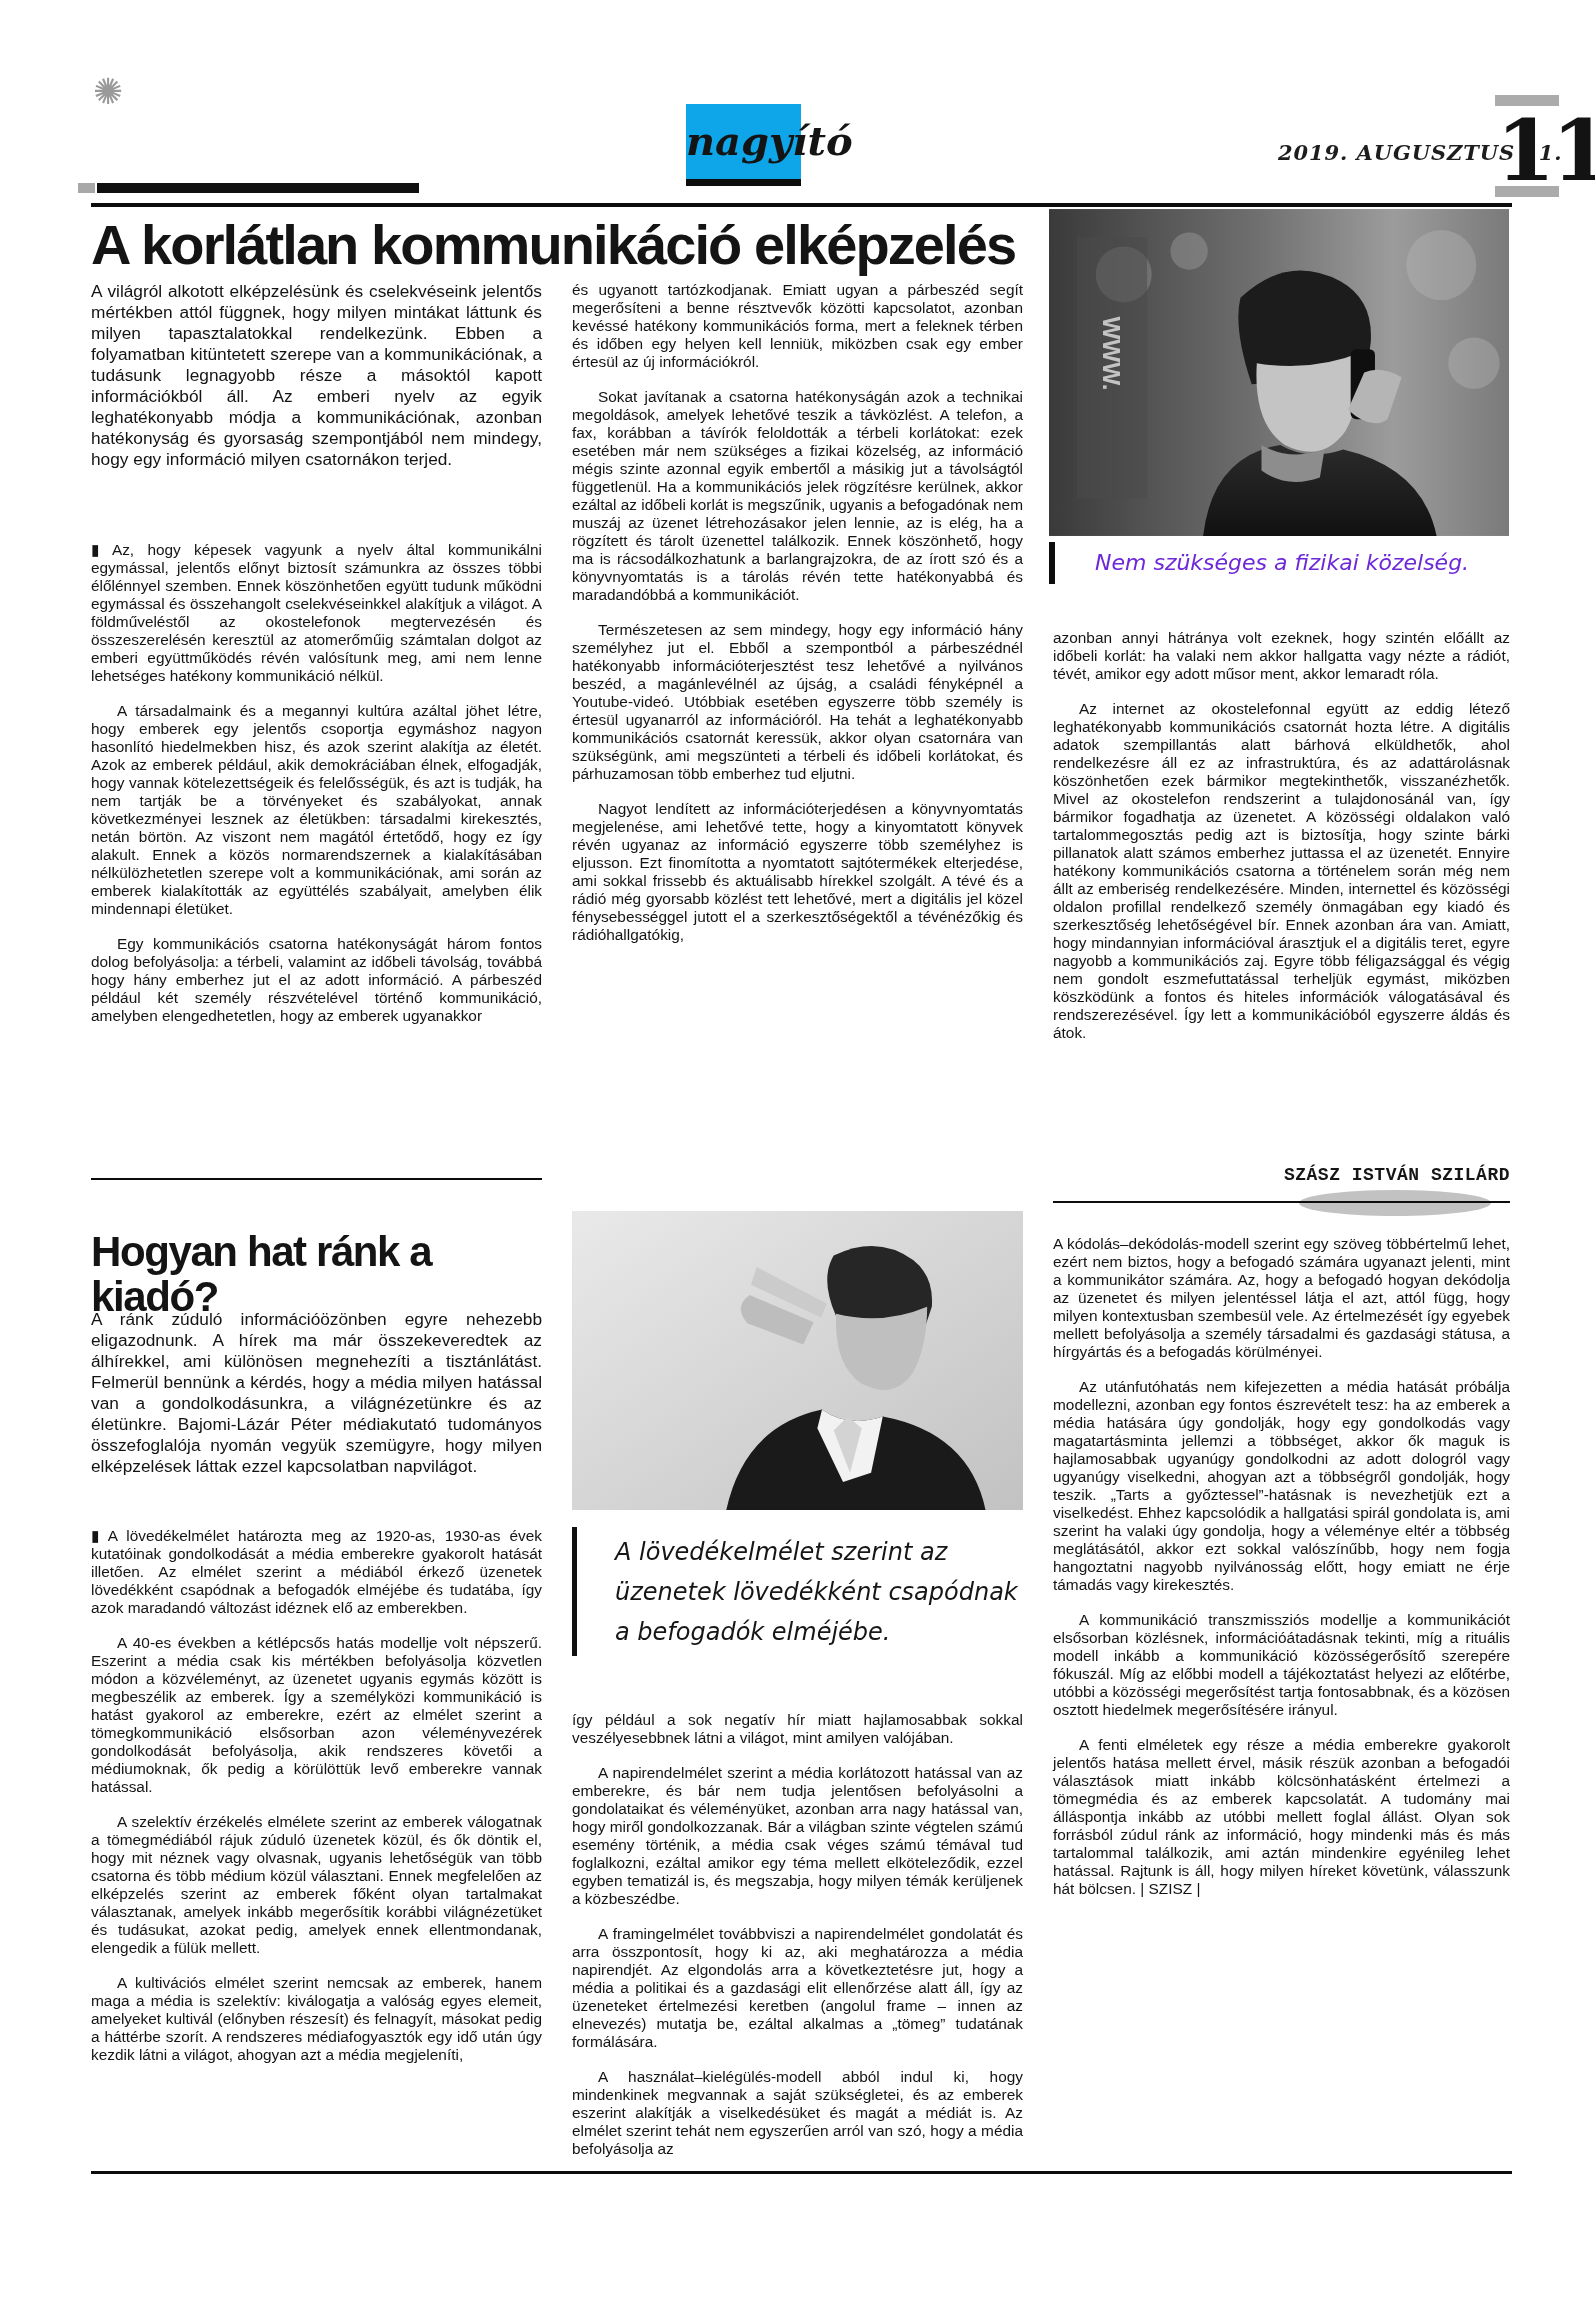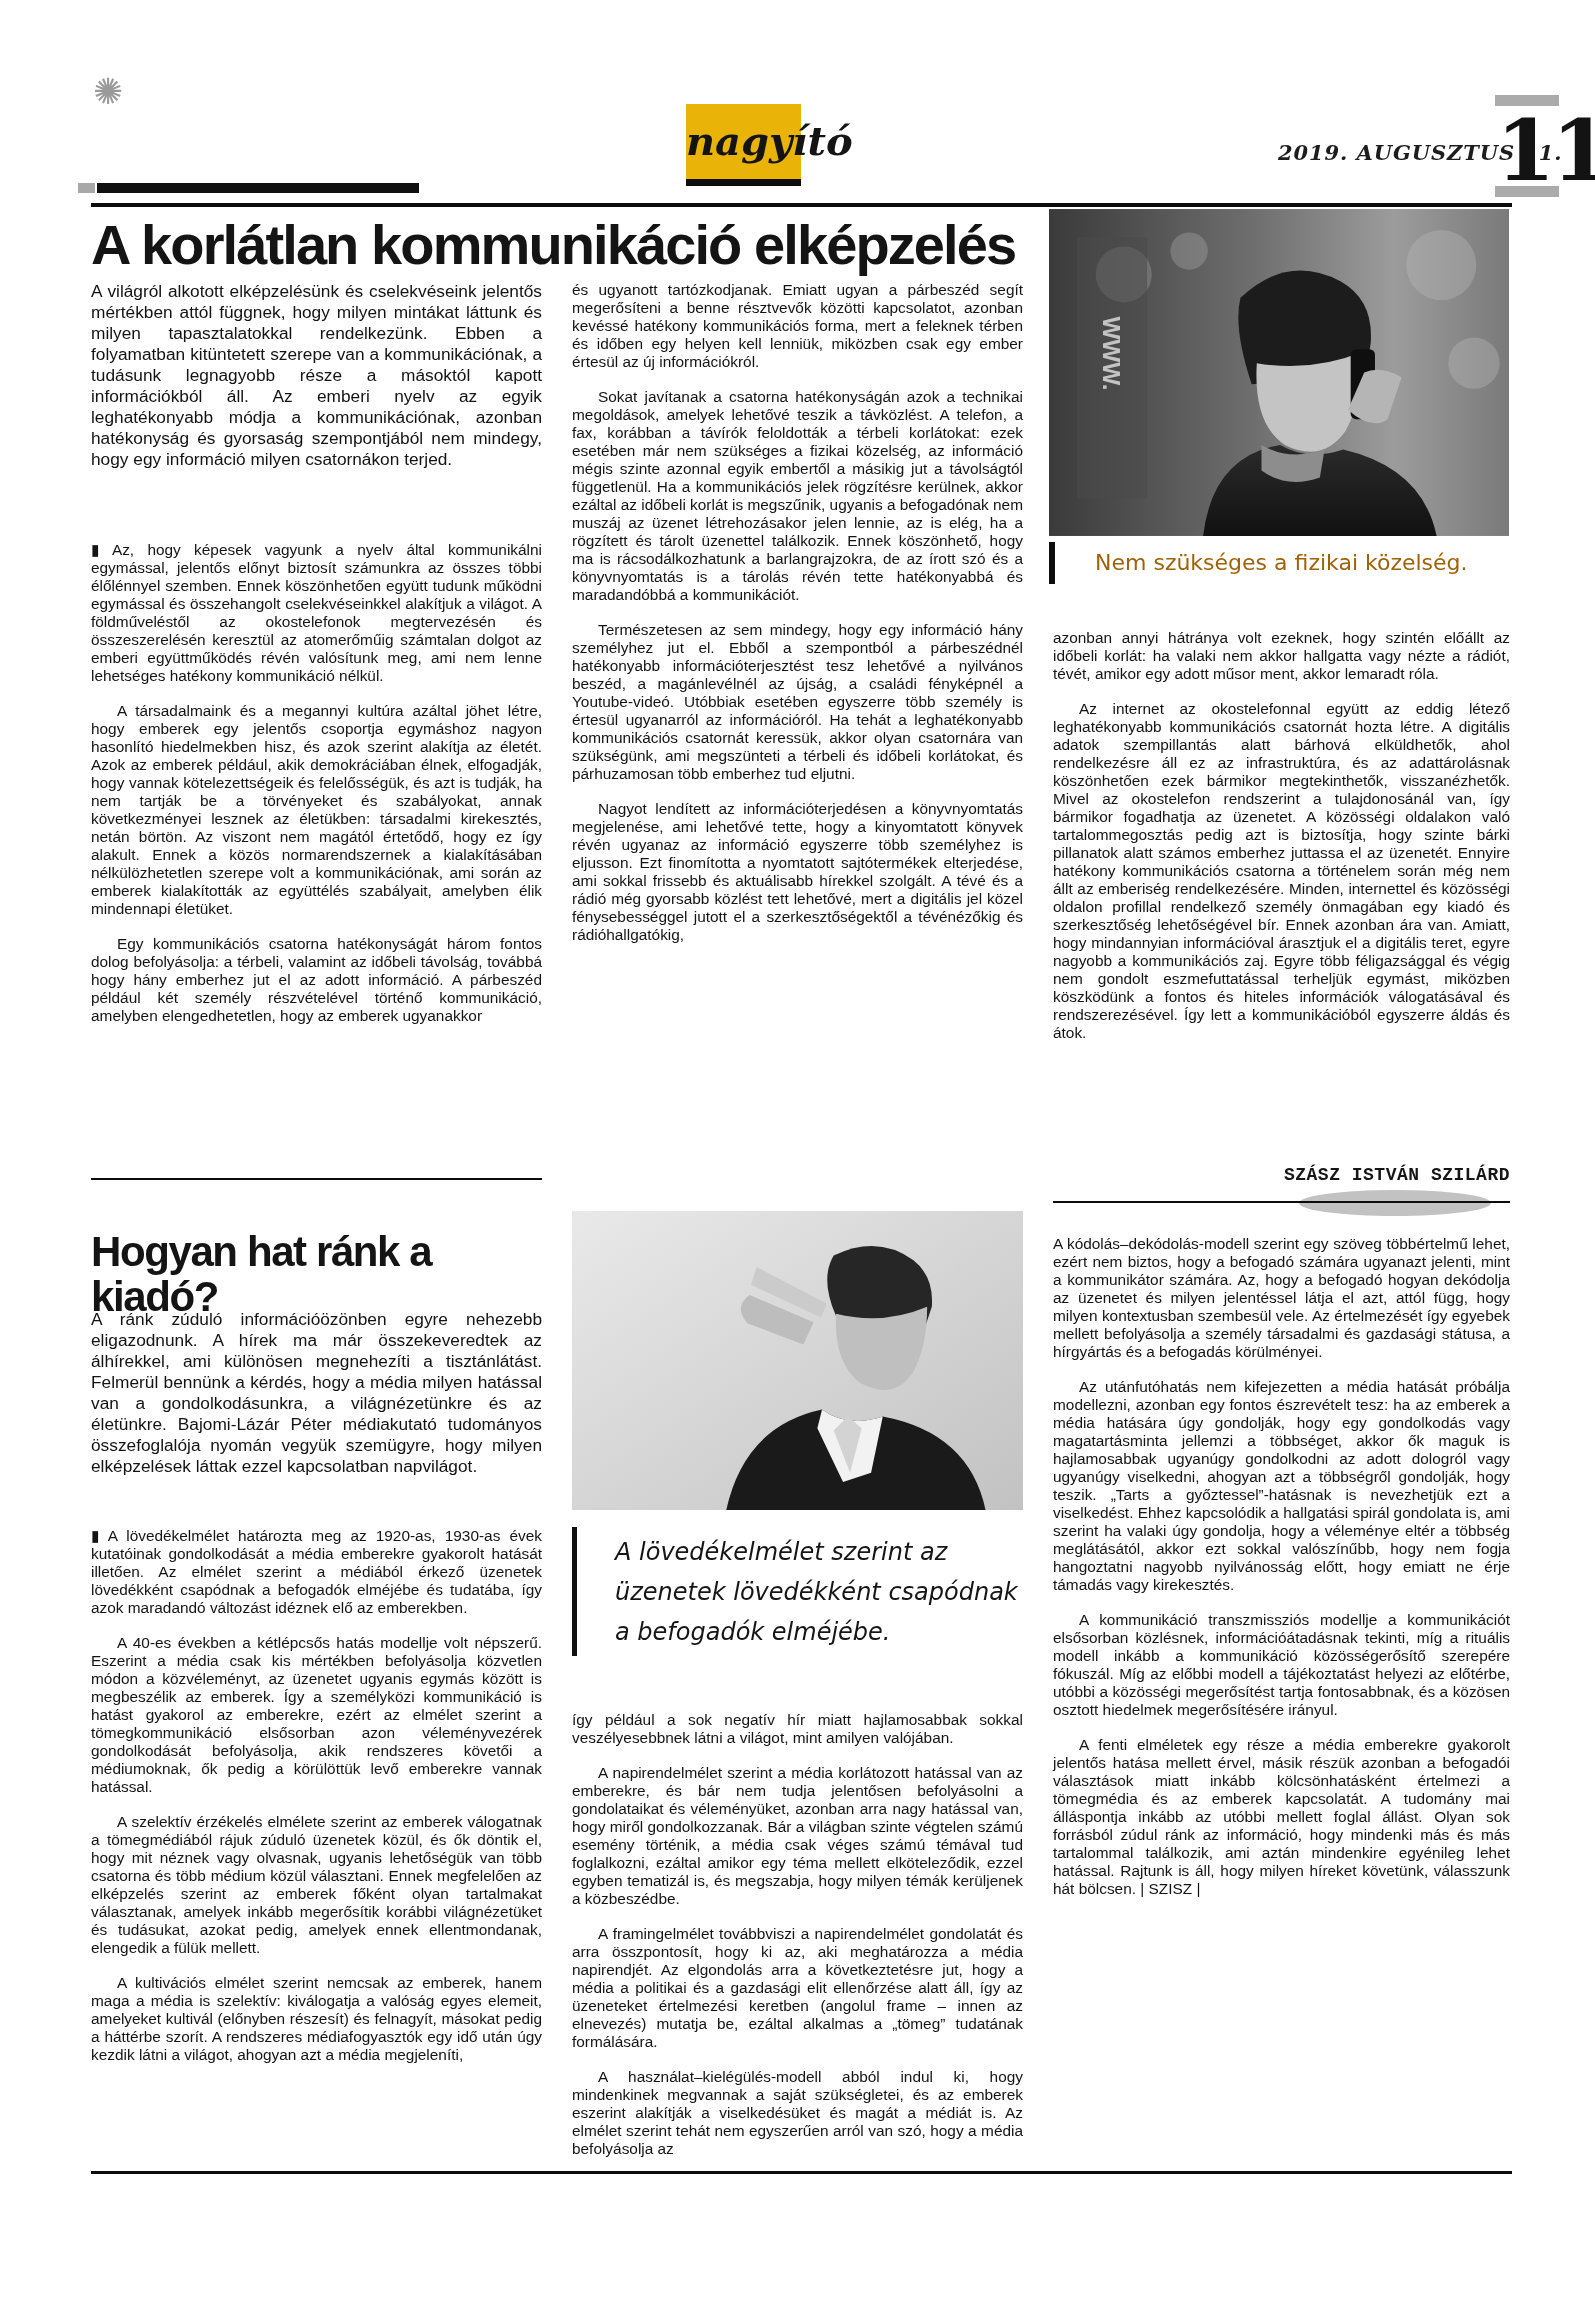--- a/index.html
+++ b/index.html
@@ -6,42 +6,42 @@
   .page{position:relative;width:1595px;height:2319px;background:#ffffff;
         font-family:"Liberation Sans",sans-serif;color:#111;overflow:hidden;}
   .abs{position:absolute;}
 
   
   .masthead{font-family:"DejaVu Serif",serif;font-style:italic;font-size:71px;
             font-weight:500;color:#171717;letter-spacing:-1.9px;}
   .sun-icon{font-size:36px;color:#9a9a9a;}
   .masthead-bar{background:#101010;}
   .masthead-bar-gray{background:#a8a8a8;}
-  .section-box{background:#eab308;border-bottom:7.5px solid #0d0d0d;text-align:center;}
+  .section-box{background:#0ea5e9;border-bottom:7.5px solid #0d0d0d;text-align:center;}
   .section-box span{font-family:"DejaVu Serif",serif;font-style:italic;font-weight:bold;
             font-size:40px;color:#141414;line-height:74px;}
   .edition-date{font-family:"DejaVu Serif",serif;font-weight:bold;font-size:21px;
             letter-spacing:0.9px;color:#1d1d1d;}
   .page-number{font-family:"DejaVu Serif",serif;font-weight:bold;font-size:85px;
             color:#131313;letter-spacing:-3.7px;line-height:79px;}
   .gray-bar{background:#ababab;}
   .rule{background:#0c0c0c;}
 
   
   .headline{font-size:56px;font-weight:bold;letter-spacing:-1.9px;color:#141414;
             margin:0;line-height:58px;}
   .headline2{font-size:42px;font-weight:bold;letter-spacing:-1.4px;color:#141414;
             margin:0;line-height:45px;}
   .lede{font-weight:normal;font-size:17.3px;line-height:21px;text-align:justify;color:#131313;}
   .lede p{margin:0;}
   .body{font-size:15.4px;line-height:18px;text-align:justify;color:#141414;}
   .body p{margin:0;}
   .body p + p{text-indent:26px;margin-top:17px;}
   .caption{border-left:6.5px solid #0d0d0d;padding:8.4px 4.7px 8.4px 40px;
-            font-family:"DejaVu Sans",sans-serif;font-size:22px;color:#a16207;}
+            font-family:"DejaVu Sans",sans-serif;font-style:italic;font-size:22px;color:#6d28d9;}
   .byline{font-weight:bold;font-size:18px;text-align:right;color:#161616;letter-spacing:0.5px;}
   .pull-quote{border-left:5.1px solid #111;padding:4.7px 4.7px 4.7px 38px;
             font-family:"DejaVu Sans",sans-serif;font-style:italic;font-size:24px;
             line-height:40px;color:#161616;}
   .ellipse-gray{background:#b7b7b7;border-radius:50%;opacity:.85;}
   .photo{overflow:hidden;background:#cfcfcf;}
   .photo svg{display:block;}
 </style>
 </head>
 <body>

